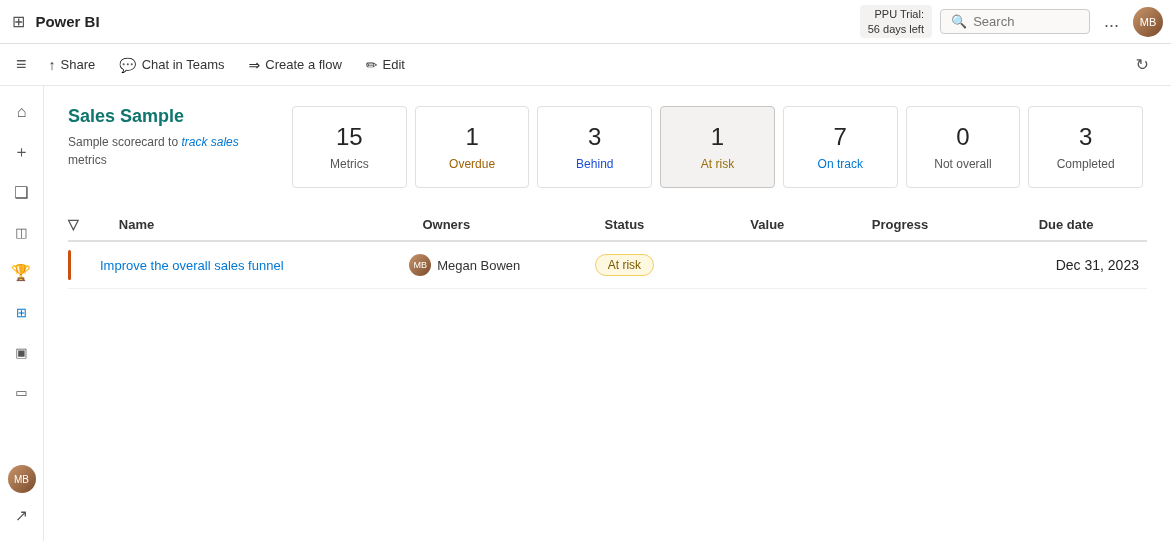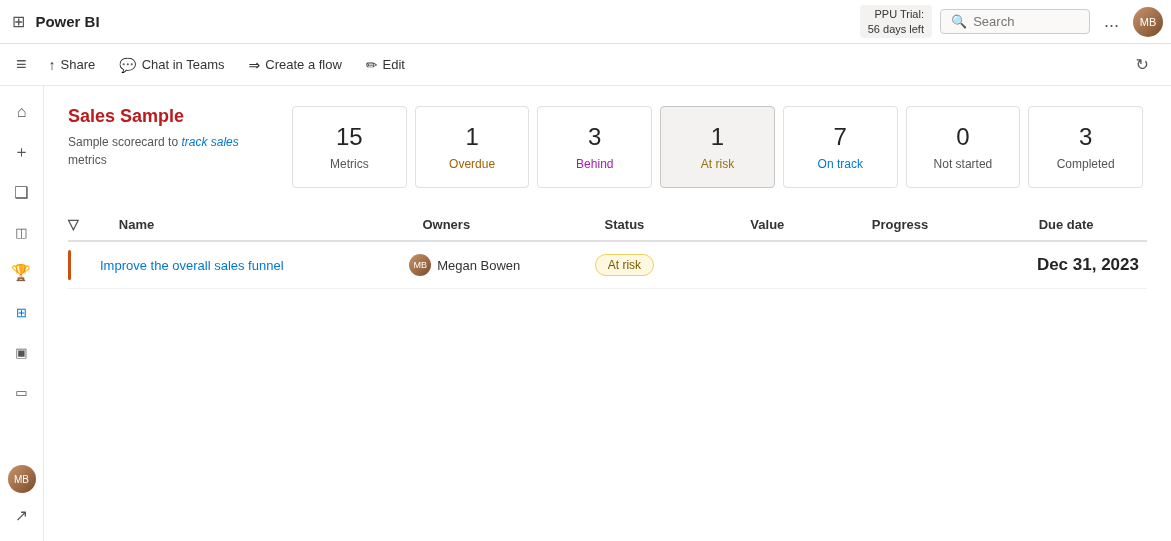--- a/index.html
+++ b/index.html
@@ -51,35 +51,35 @@
     .sidebar-icon.active { color: #0078d4; }
     .sidebar-bottom { margin-top: auto; display: flex; flex-direction: column; align-items: center; gap: 4px; }
     .sidebar-avatar { width: 28px; height: 28px; border-radius: 50%; background: linear-gradient(135deg, #c8956b, #7a4a2a); display: flex; align-items: center; justify-content: center; color: #fff; font-size: 10px; cursor: pointer; }
 
     
     .content { flex: 1; overflow-y: auto; padding: 20px 24px; background: #fff; }
 
     
     .scorecard-header { display: flex; align-items: stretch; gap: 0; margin-bottom: 20px; }
     .scorecard-title-block { flex: 0 0 220px; padding-right: 20px; }
-    .scorecard-title { font-size: 18px; font-weight: 700; color: #b91c1c; margin-bottom: 6px; }
+    .scorecard-title { font-size: 18px; font-weight: 700; color: #0f766e; margin-bottom: 6px; }
     .scorecard-desc { font-size: 12px; color: #555; line-height: 1.5; }
     .scorecard-desc a { color: #0078d4; text-decoration: none; font-style: italic; }
 
     
     .metric-cards { display: flex; gap: 0; flex: 1; }
     .metric-card {
       flex: 1; border: 1px solid #e0e0e0; border-radius: 4px; padding: 16px 12px;
       display: flex; flex-direction: column; align-items: center; justify-content: center;
       margin: 0 4px; background: #fff; min-width: 70px;
     }
     .metric-card.selected { background: #f3f2f1; border-color: #c8c6c4; }
     .metric-number { font-size: 24px; font-weight: 300; color: #252525; margin-bottom: 6px; }
     .metric-label { font-size: 12px; color: #555; text-align: center; }
-    .metric-label.orange { color: #a21caf; }
+    .metric-label.orange { color: #1d4ed8; }
     .metric-label.yellow { color: #986f0b; }
     .metric-label.red { color: #a16207; }
     .metric-label.blue { color: #0078d4; }
     .metric-label.gray { color: #555; }
 
     
     .table-section { margin-top: 8px; }
     .table-header-row {
       display: flex; align-items: center; padding: 8px 0; border-bottom: 2px solid #e0e0e0;
       font-size: 13px; font-weight: 600; color: #333;
@@ -102,21 +102,21 @@
     .row-name { flex: 2.5; padding-left: 32px; color: #0078d4; cursor: pointer; font-size: 13px; }
     .row-owners { flex: 1.5; display: flex; align-items: center; gap: 6px; }
     .owner-avatar { width: 22px; height: 22px; border-radius: 50%; background: linear-gradient(135deg, #c8956b, #7a4a2a); display: flex; align-items: center; justify-content: center; color: #fff; font-size: 9px; flex-shrink: 0; }
     .row-status { flex: 1.2; }
     .status-badge {
       display: inline-block; padding: 3px 12px; border-radius: 12px; font-size: 12px;
       background: #fff8e1; color: #7a5c00; border: 1px solid #f0d060;
     }
     .row-value { flex: 1; color: #555; }
     .row-progress { flex: 1; color: #555; }
-    .row-due { flex: 1.2; text-align: right; padding-right: 8px; color: #252525; font-size: 17px; font-weight: bold; }
+    .row-due { flex: 1.2; text-align: right; padding-right: 8px; color: #252525; font-size: 14px; }
   </style>
 </head>
 <body>
 
 <div class="topbar">
   <div class="topbar-left">
     <span class="grid-icon">⊞</span>
     <span class="app-title">Power BI</span>
   </div>
   <div class="topbar-right">
@@ -199,21 +199,21 @@
         <div class="metric-card selected">
           <div class="metric-number">1</div>
           <div class="metric-label yellow">At risk</div>
         </div>
         <div class="metric-card">
           <div class="metric-number">7</div>
           <div class="metric-label blue">On track</div>
         </div>
         <div class="metric-card">
           <div class="metric-number">0</div>
-          <div class="metric-label gray">Not started</div>
+          <div class="metric-label gray">Not overall</div>
         </div>
         <div class="metric-card">
           <div class="metric-number">3</div>
           <div class="metric-label gray">Completed</div>
         </div>
       </div>
     </div>
 
     <div class="table-section">
       <div class="table-header-row">

